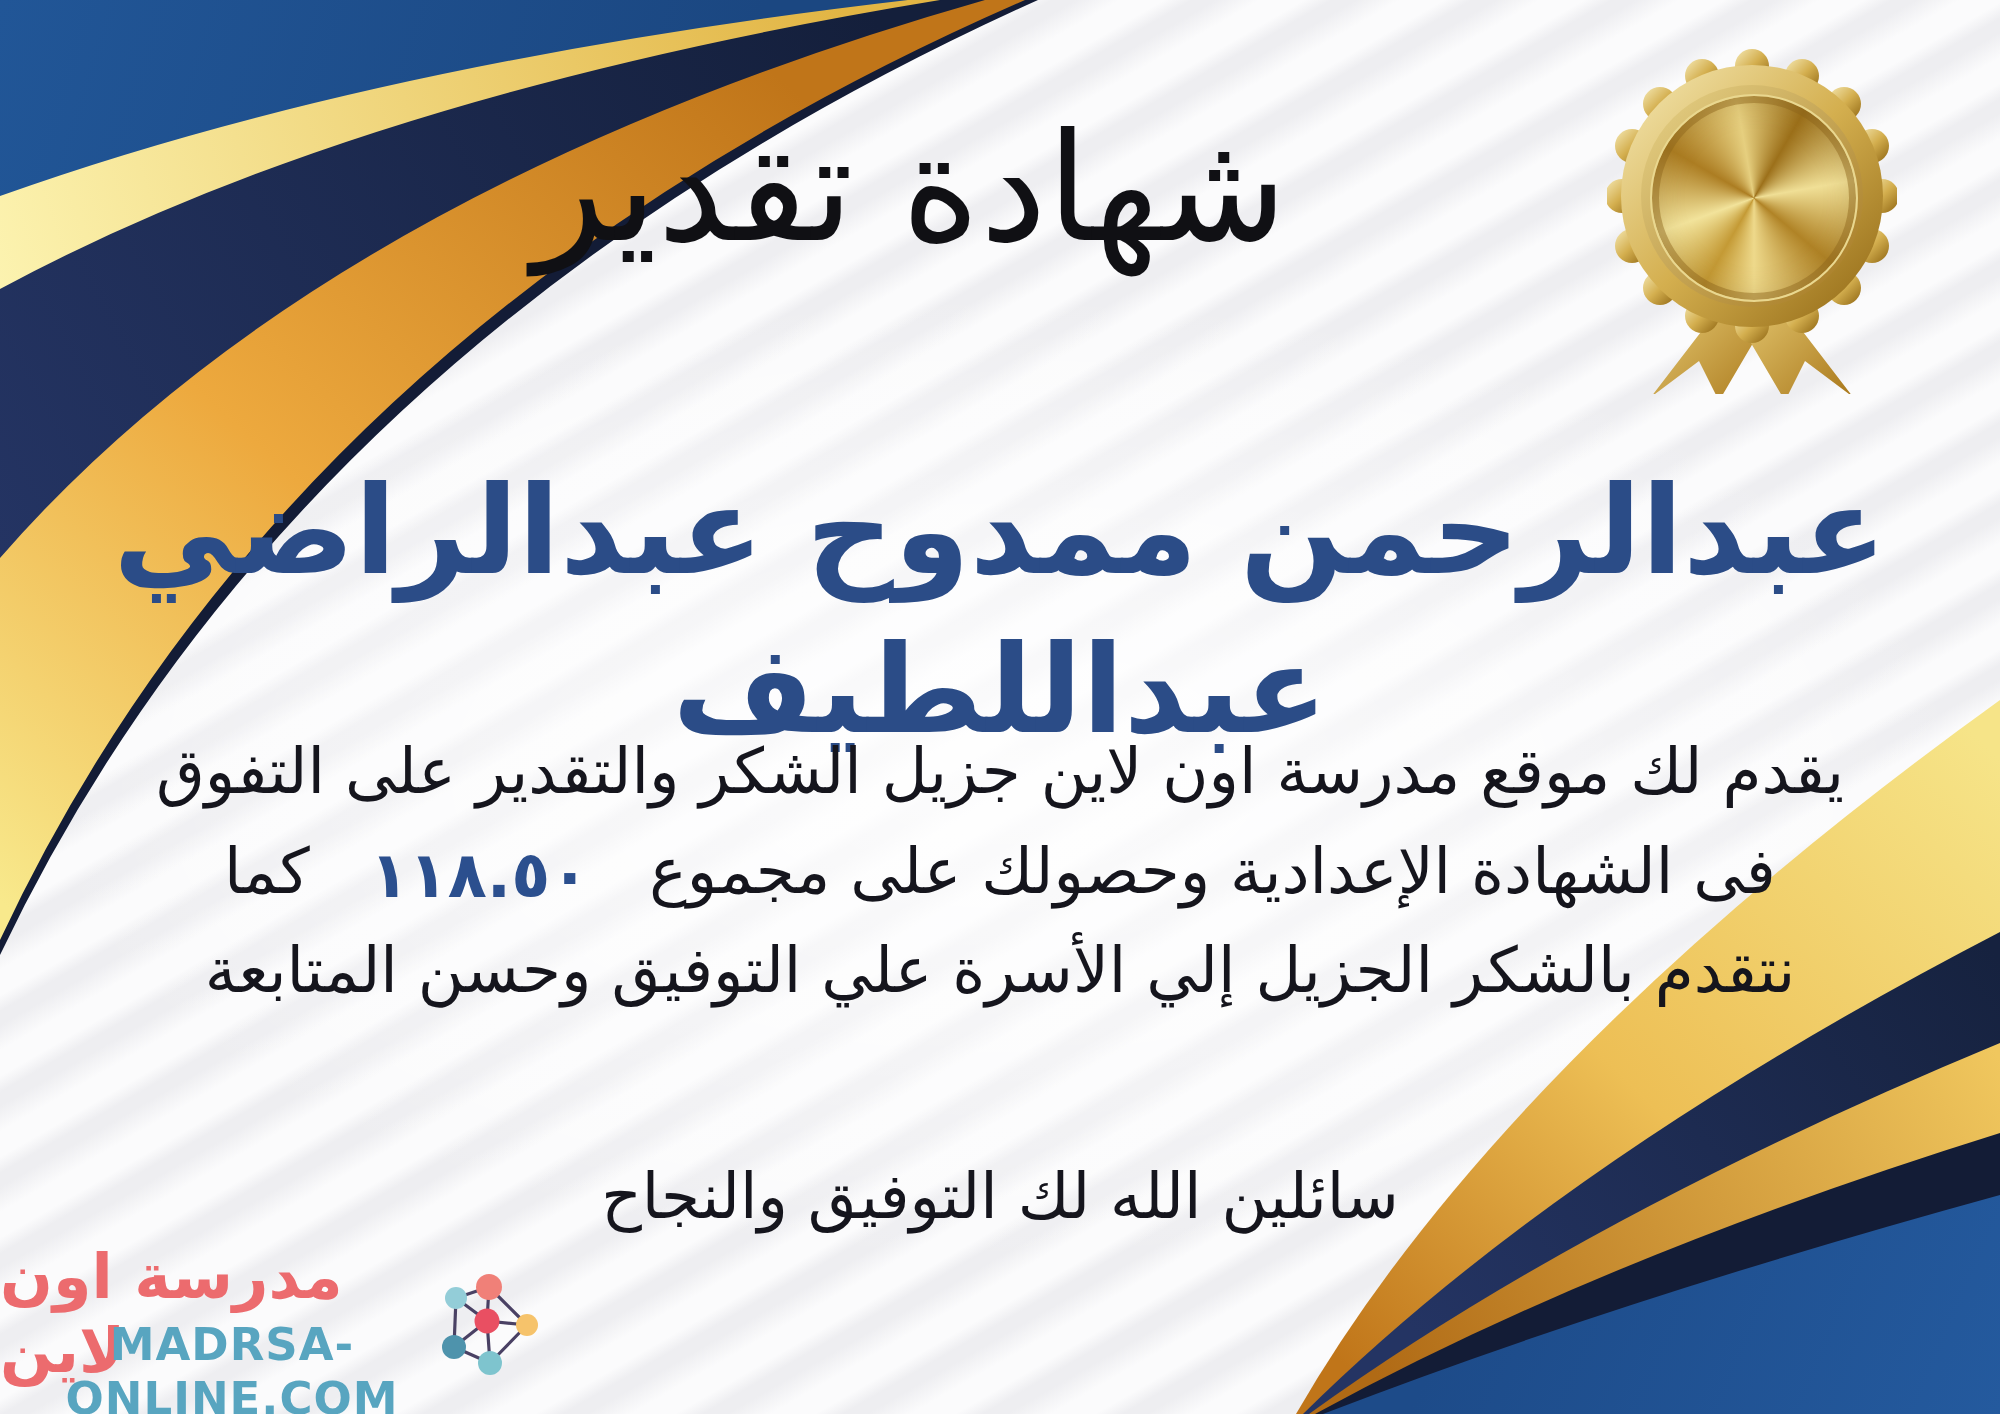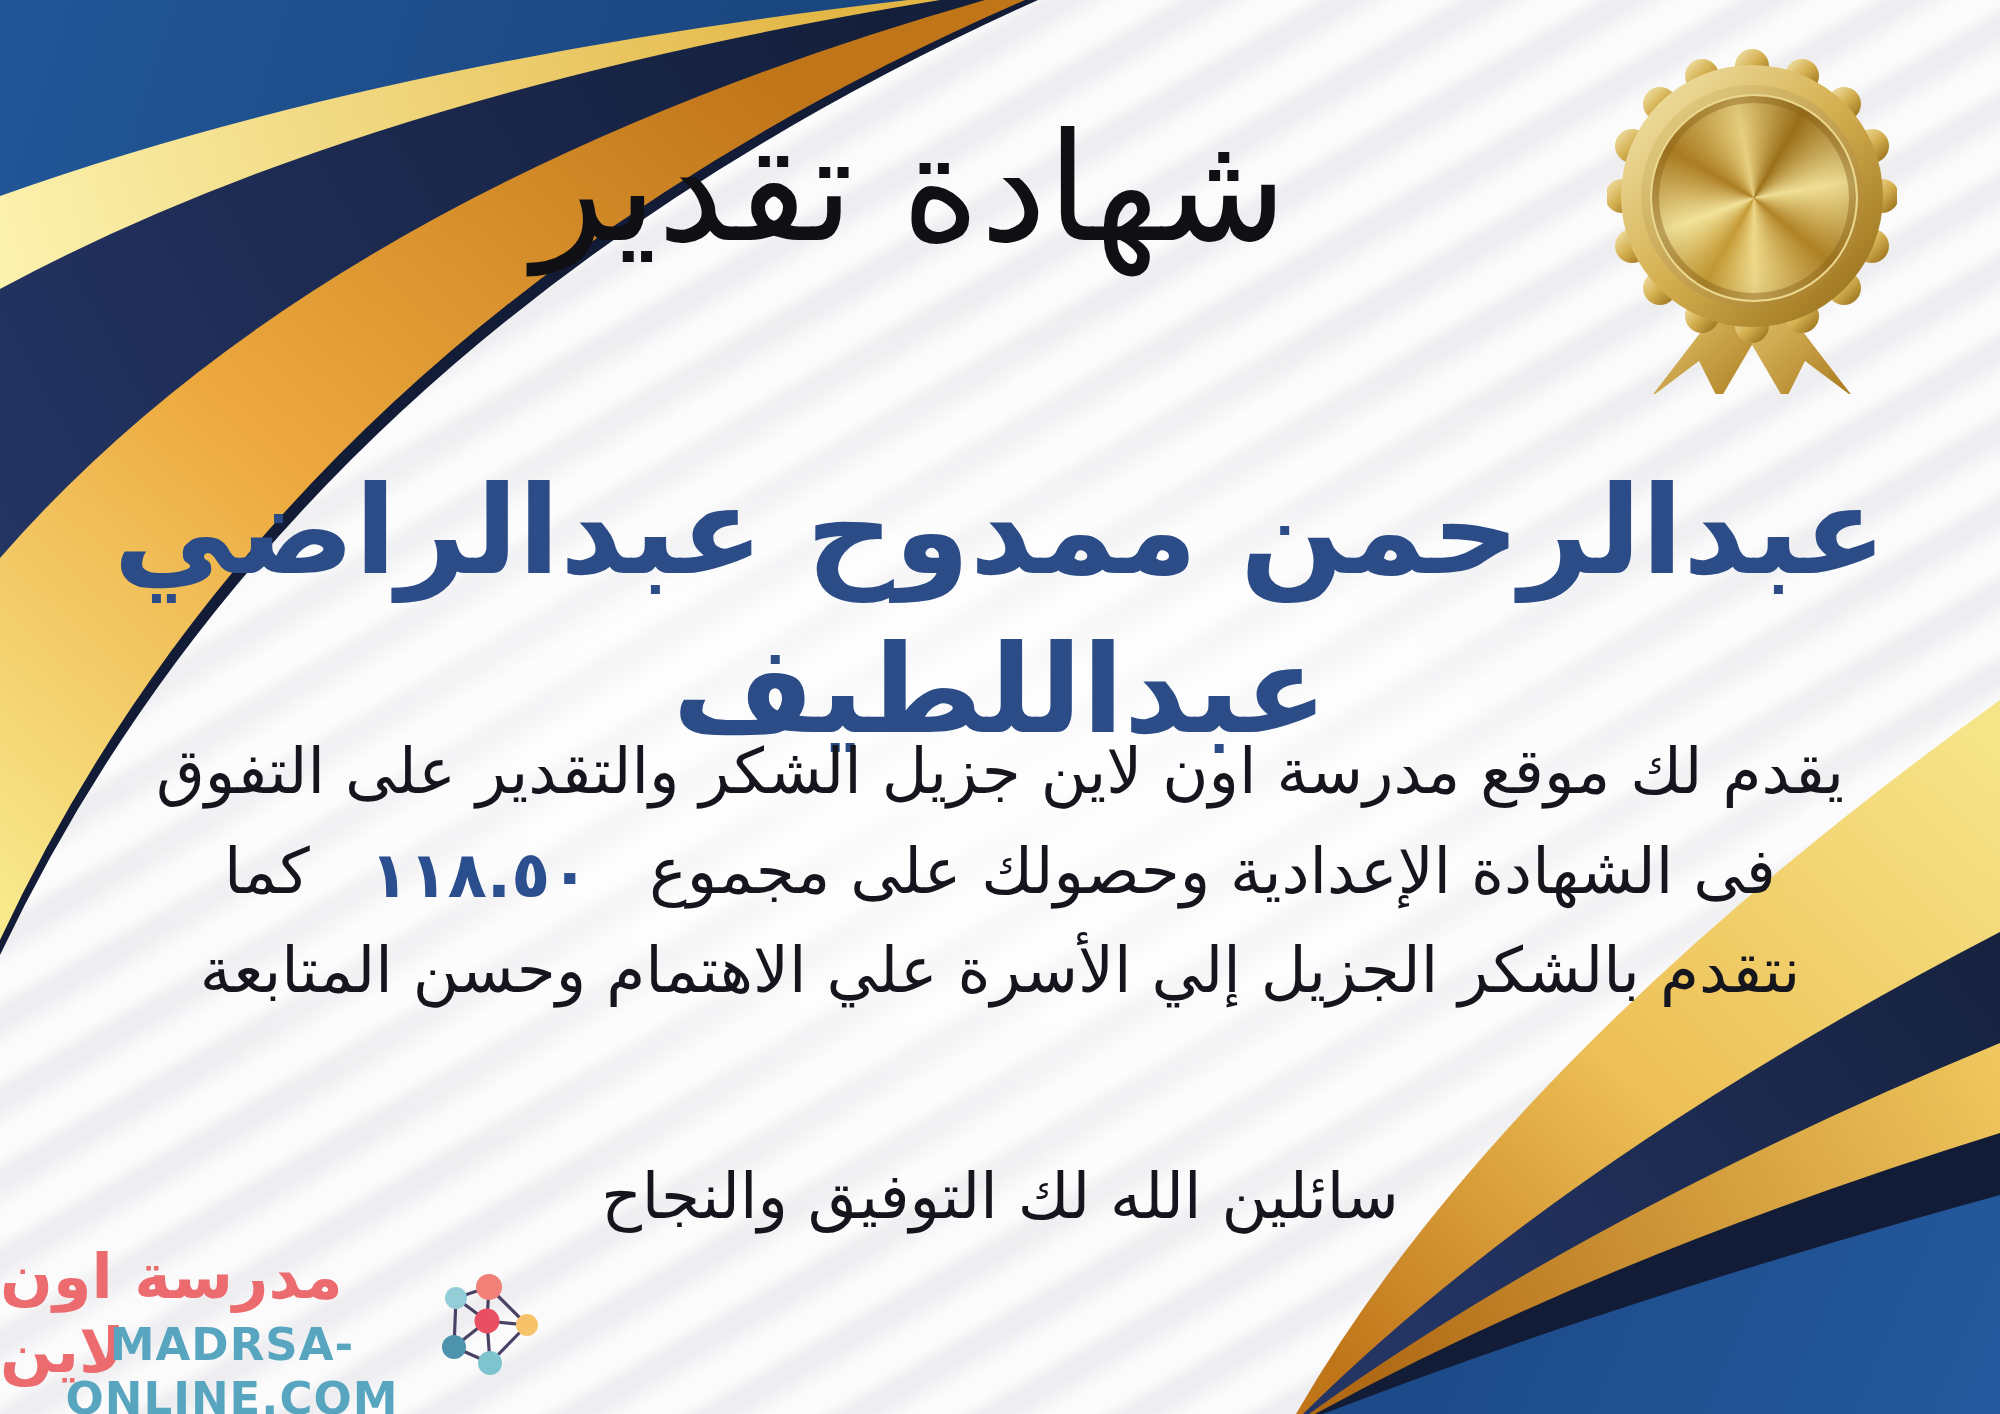--- a/index.html
+++ b/index.html
@@ -168,21 +168,21 @@
 
   <div class="student-name">عبدالرحمن ممدوح عبدالراضي عبداللطيف</div>
 
   <div class="body-text">
     <div>يقدم لك موقع مدرسة اون لاين جزيل الشكر والتقدير على التفوق</div>
     <div class="body-line2">
       <span>فى الشهادة الإعدادية وحصولك على مجموع</span>
       <span class="score">١١٨.٥٠</span>
       <span>كما</span>
     </div>
-    <div>نتقدم بالشكر الجزيل إلي الأسرة علي الاهتمام وحسن المتابعة</div>
+    <div>نتقدم بالشكر الجزيل إلي الأسرة علي التوفيق وحسن المتابعة</div>
   </div>
 
   <div class="closing">سائلين الله لك التوفيق والنجاح</div>
 
   <div>
     <div class="logo-arabic">مدرسة اون لاين</div>
     <div class="logo-domain">MADRSA-ONLINE.COM</div>
     <svg class="logo-mark" viewBox="0 0 140 135" aria-hidden="true">
       <g stroke="#4a4164" stroke-width="3.2" fill="none">
         <path d="M89,42 L56,53 M89,42 L87,76 M89,42 L127,80 M56,53 L87,76 M56,53 L54,102 M87,76 L127,80 M87,76 L54,102 M87,76 L90,118 M54,102 L90,118 M90,118 L127,80"></path>

